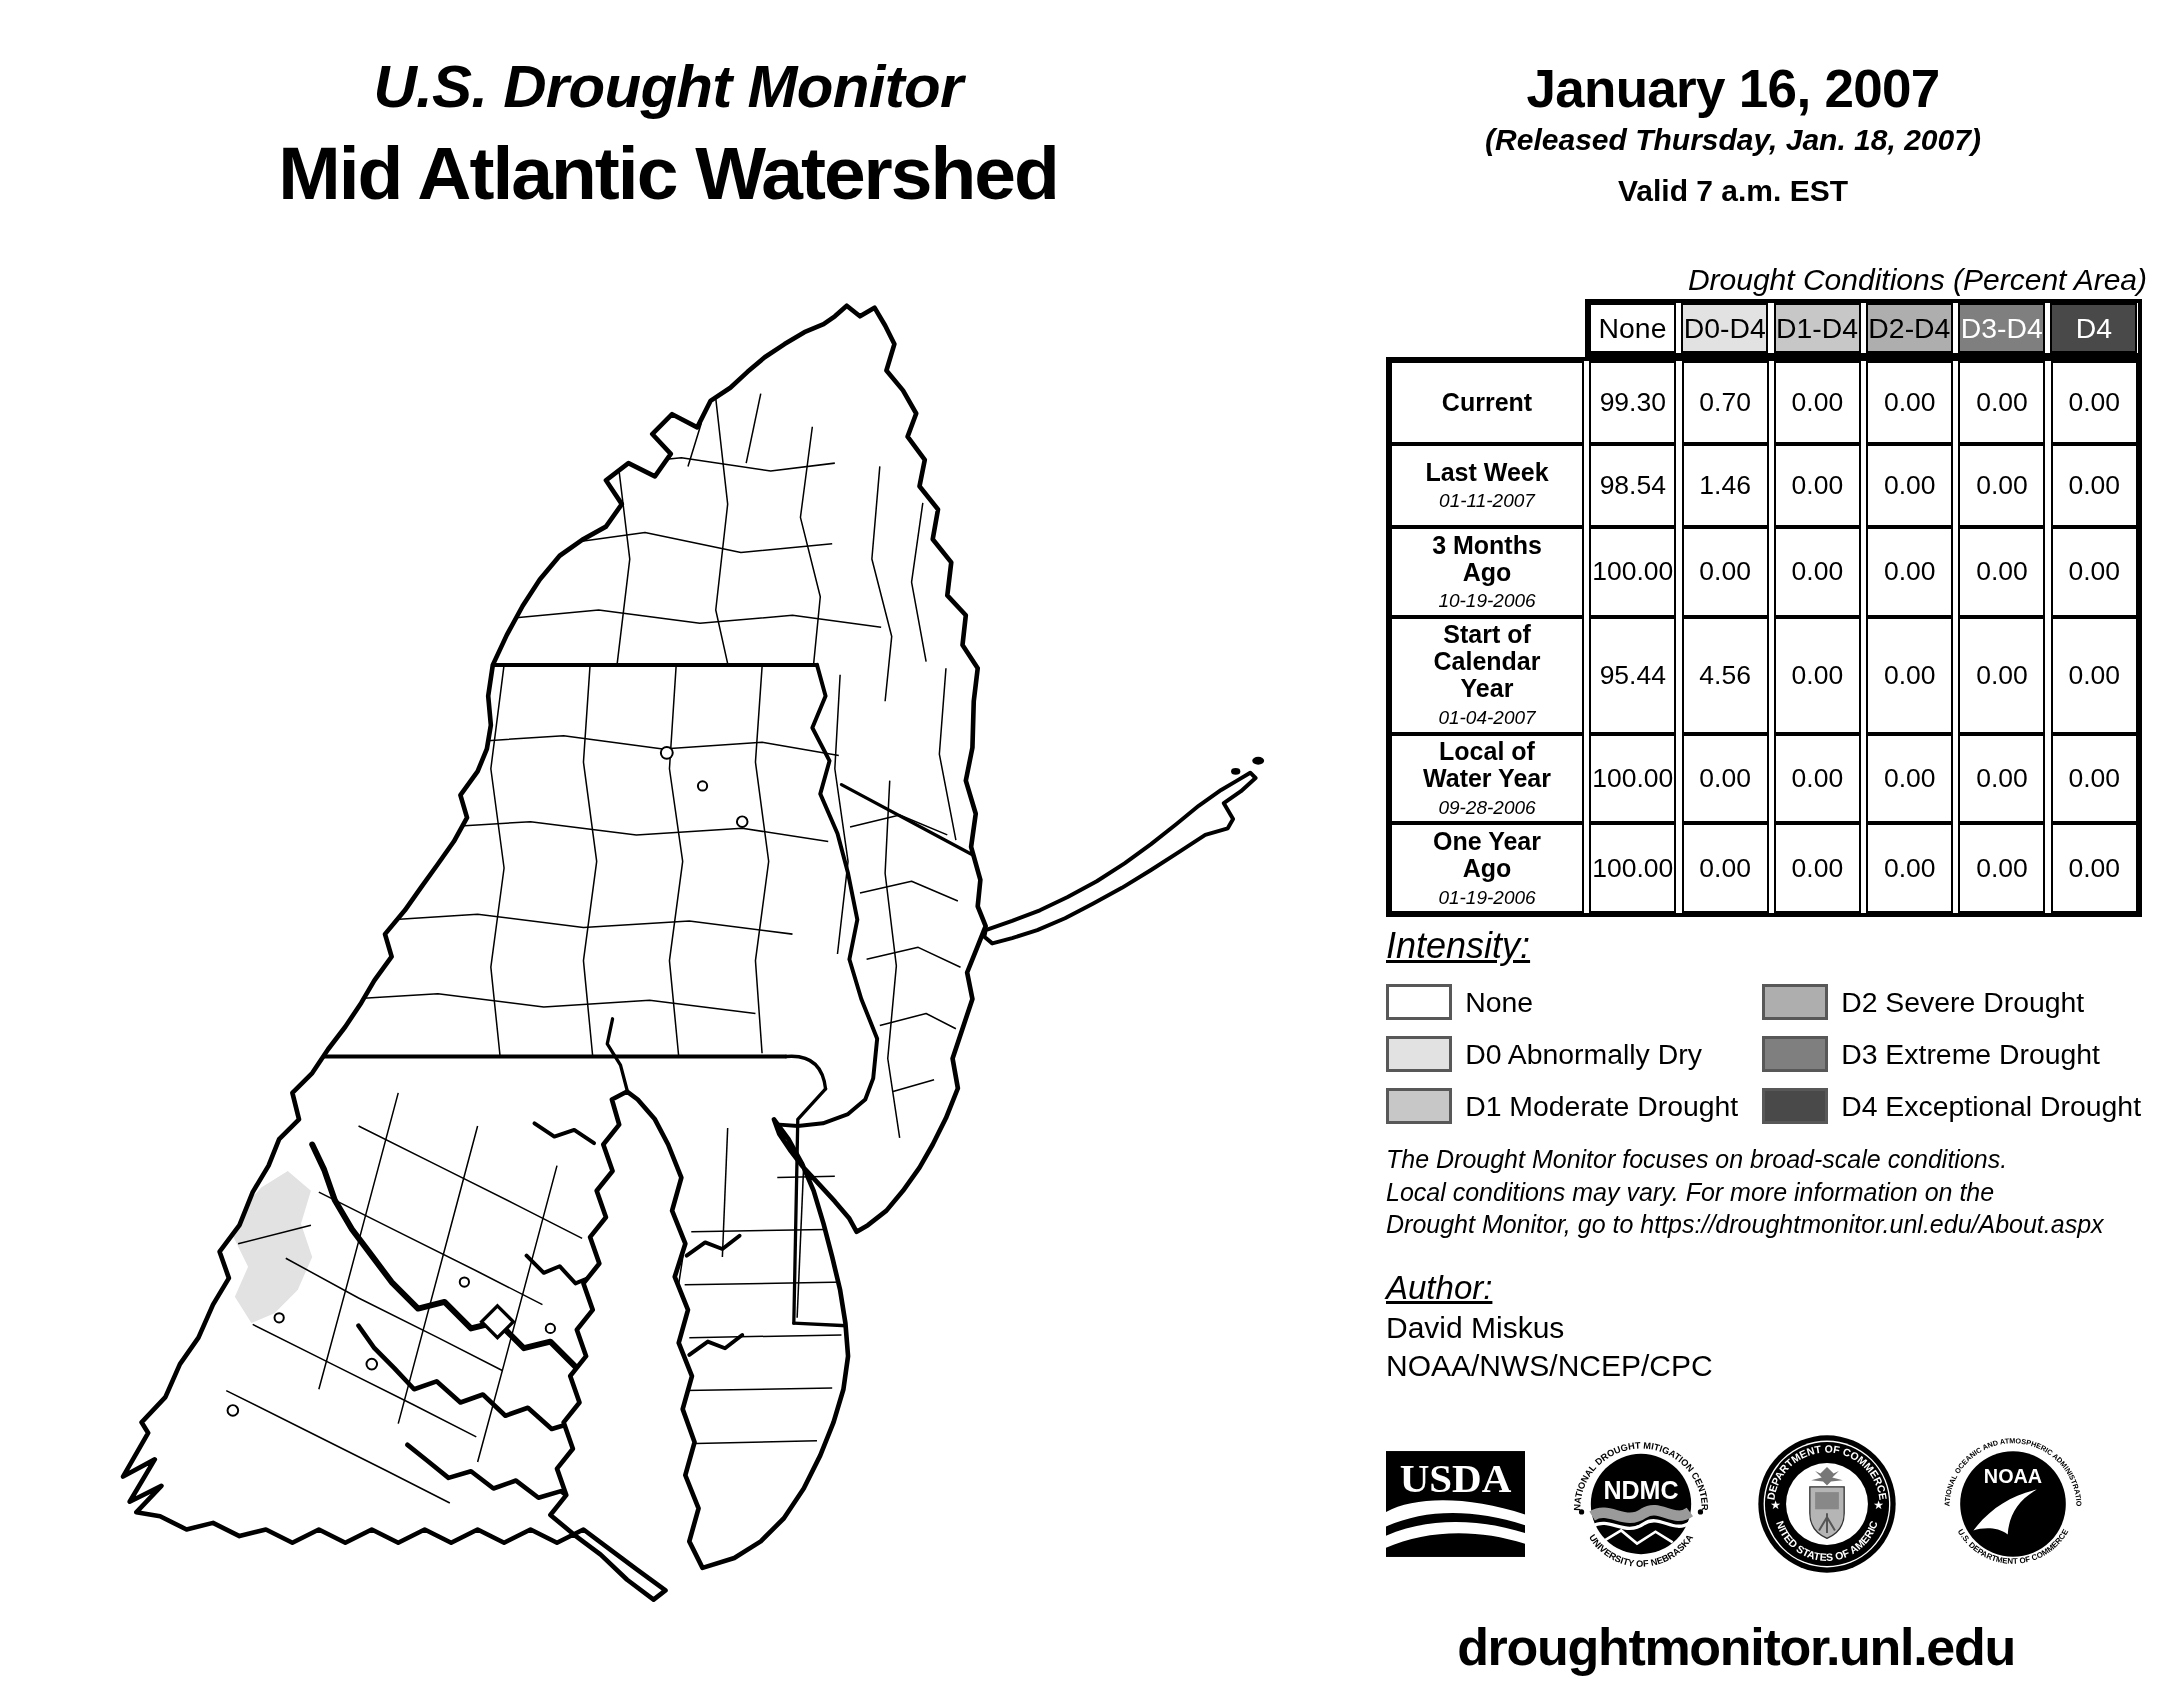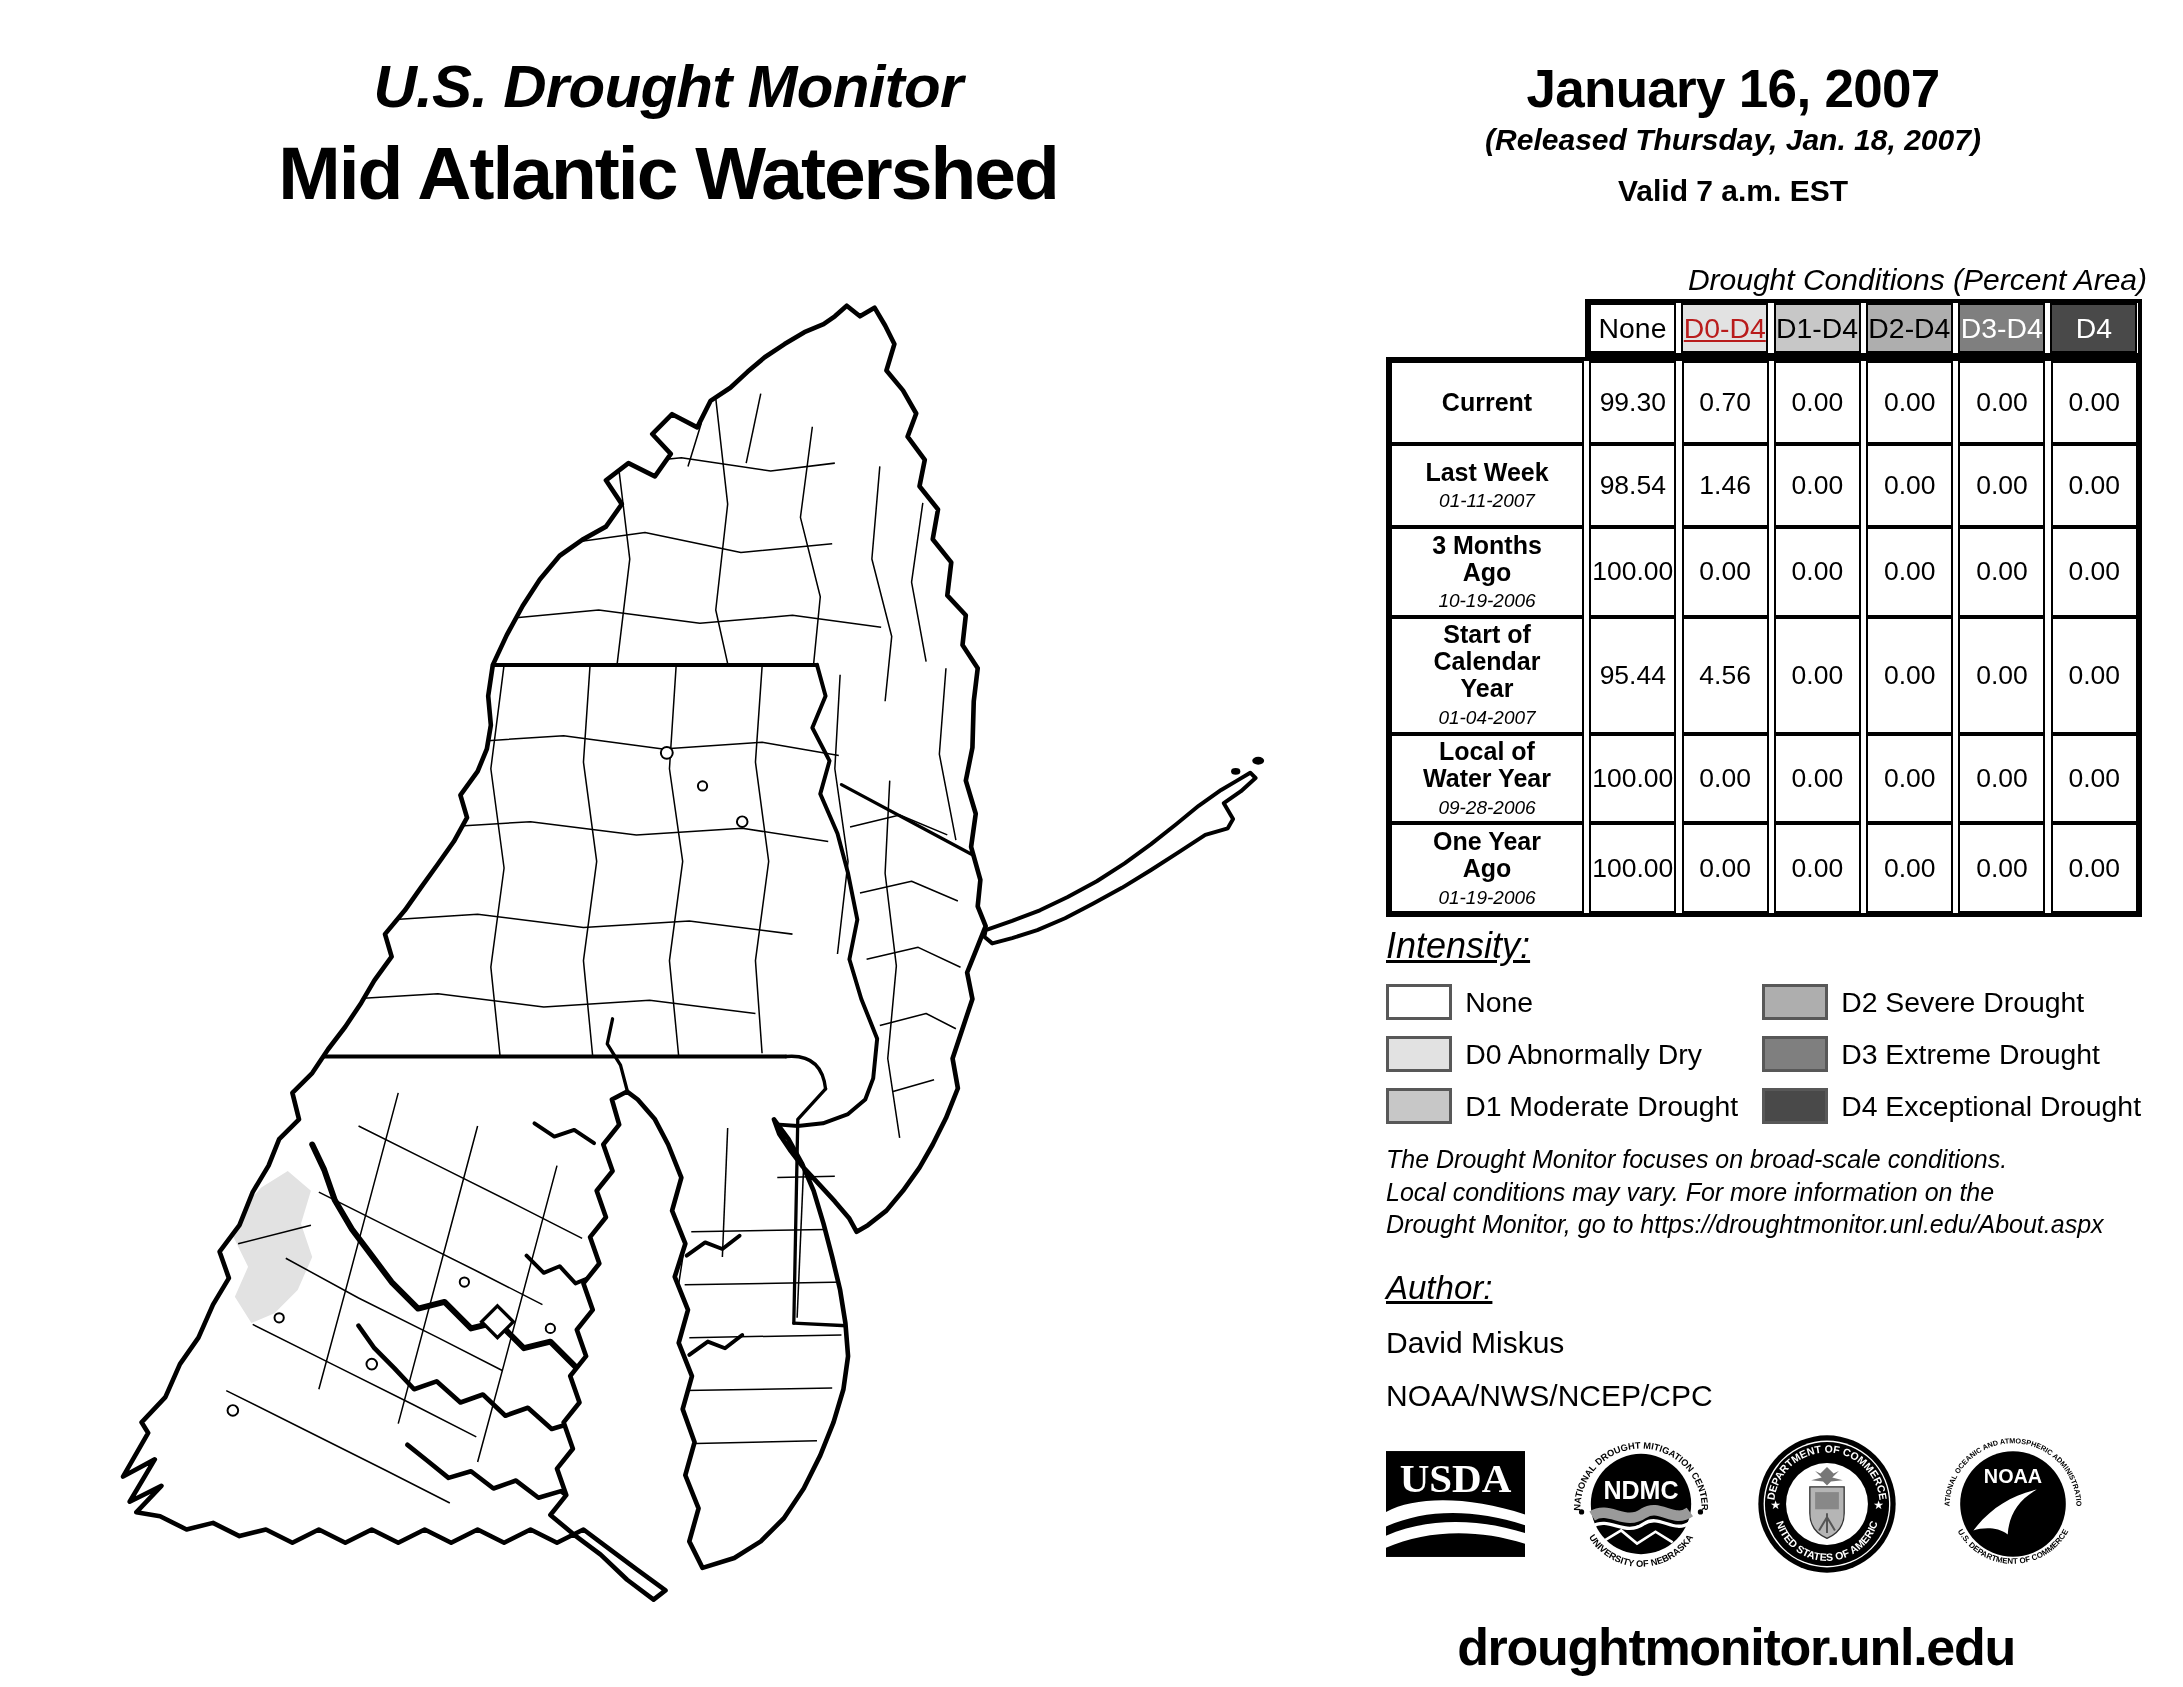--- a/index.html
+++ b/index.html
@@ -43,21 +43,21 @@
   .leg-col.c1{width:376px;}
   .leg-item{display:flex;align-items:center;height:36px;}
   .swatch{width:66px;height:36px;border:3.3px solid #585858;flex:0 0 auto;}
   .leg-label{font-size:28.4px;margin-left:13.2px;white-space:nowrap;}
 
   
   .notes{position:absolute;left:1386px;top:1143px;width:801px;
          font-size:25px;font-style:italic;line-height:1.30;}
   .author{position:absolute;left:1386px;top:1269px;}
   .a-head{font-size:33px;font-style:italic;text-decoration:underline;}
-  .a-line{font-size:30px;margin-top:19px;}
+  .a-line{font-size:30px;margin-top:4px;}
 
   
   .logos{position:absolute;left:1386px;top:1434px;display:flex;align-items:center;gap:46px;}
   .url{position:absolute;left:1405px;top:1587px;width:662px;text-align:center;
        font-size:52px;font-weight:bold;letter-spacing:-1.3px;margin-top:30px;}
 
   
   .mapsvg{position:absolute;left:0;top:0;}
 </style>
 </head>
@@ -179,21 +179,21 @@
     <div class="d-date">January 16, 2007</div>
     <div class="d-released">(Released Thursday, Jan. 18, 2007)</div>
     <div class="d-valid">Valid 7 a.m. EST</div>
   </div>
 
   <div class="tbl-caption">Drought Conditions (Percent Area)</div>
 
   <div class="dmtable">
     <div class="dm-header">
       <div class="hcell" style="background: rgb(255, 255, 255); color: rgb(0, 0, 0);">None</div>
-      <div class="hcell" style="background: rgb(226, 226, 226); color: #b91c1c; text-decoration: underline;">D0-D4</div>
+      <div class="hcell" style="background: rgb(226, 226, 226); color: #000000;">D0-D4</div>
       <div class="hcell" style="background: rgb(199, 199, 199); color: rgb(0, 0, 0);">D1-D4</div>
       <div class="hcell" style="background: rgb(174, 174, 174); color: rgb(0, 0, 0);">D2-D4</div>
       <div class="hcell" style="background: rgb(127, 127, 127); color: rgb(255, 255, 255);">D3-D4</div>
       <div class="hcell" style="background: rgb(73, 73, 73); color: rgb(255, 255, 255);">D4</div>
     </div>
     <div class="dm-body">
 
       <div class="lcell">
           <span class="rl">Current</span>
         </div>

